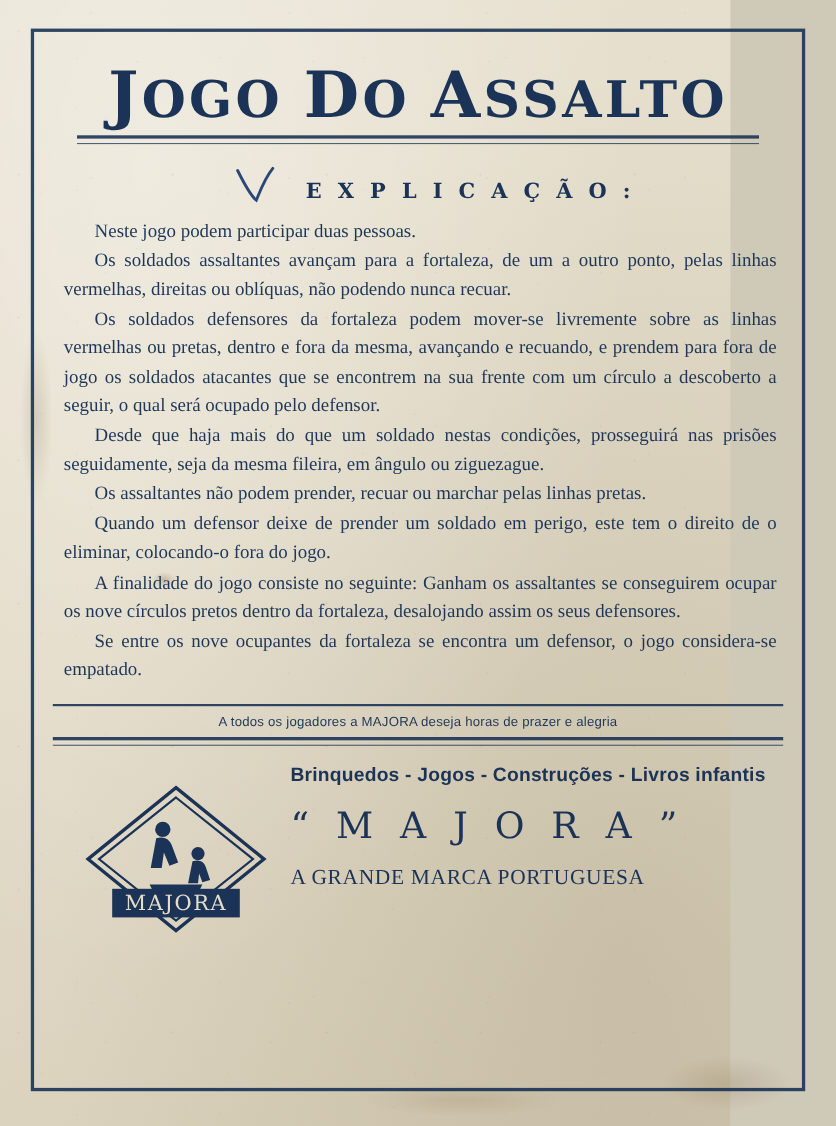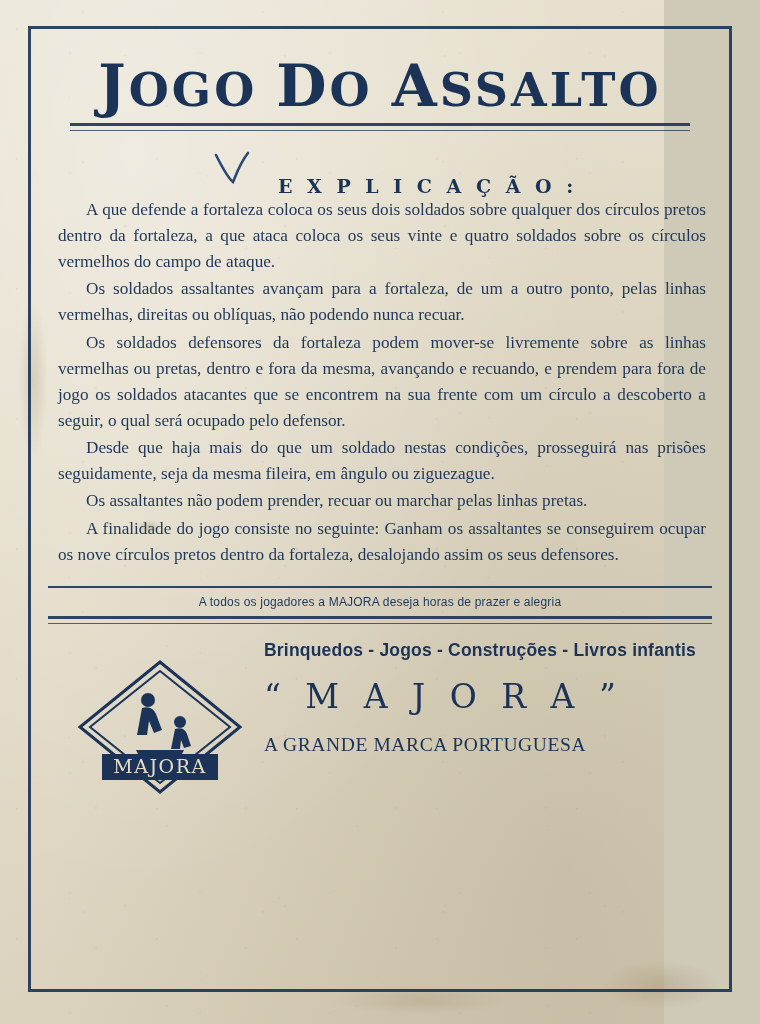--- a/index.html
+++ b/index.html
@@ -97,21 +97,21 @@
 
   
   .explicacao-row {
     position: relative;
     height: 44px;
     margin-top: 20px;
   }
   .explicacao {
     position: absolute;
     left: 232px;
-    top: 24px;
+    top: 12px;
     font-family: "DejaVu Serif", serif;
     font-weight: bold;
     font-size: 19px;
     letter-spacing: 4px;
     color: #1b3356;
   }
   .checkmark {
     position: absolute;
     left: 168px;
     top: 0px;
@@ -215,26 +215,28 @@
     </div>
 
     <div class="explicacao-row">
       <svg class="checkmark" viewBox="0 0 42 36">
         <path d="M2 4 C8 16, 14 27, 19 31 C22 24, 26 12, 34 2" fill="none" stroke="#2a4876" stroke-width="2.6" stroke-linecap="round"></path>
       </svg>
       <div class="explicacao">E X P L I C A Ç Ã O :</div>
     </div>
 
     <div class="body-text">
-      <p>A que defende a fortaleza coloca os seus dois soldados sobre qualquer dos círculos pretos dentro da fortaleza, a que ataca coloca os seus vinte e quatro soldados sobre os círculos vermelhos do campo de ataque.</p>
+      <p>Neste jogo podem participar duas pessoas.</p>
       <p>Os soldados assaltantes avançam para a fortaleza, de um a outro ponto, pelas linhas vermelhas, direitas ou oblíquas, não podendo nunca recuar.</p>
       <p>Os soldados defensores da fortaleza podem mover-se livremente sobre as linhas vermelhas ou pretas, dentro e fora da mesma, avançando e recuando, e prendem para fora de jogo os soldados atacantes que se encontrem na sua frente com um círculo a descoberto a seguir, o qual será ocupado pelo defensor.</p>
       <p>Desde que haja mais do que um soldado nestas condições, prosseguirá nas prisões seguidamente, seja da mesma fileira, em ângulo ou ziguezague.</p>
       <p>Os assaltantes não podem prender, recuar ou marchar pelas linhas pretas.</p>
+      <p>Quando um defensor deixe de prender um soldado em perigo, este tem o direito de o eliminar, colocando-o fora do jogo.</p>
       <p>A finalidade do jogo consiste no seguinte:  Ganham os assaltantes se conseguirem ocupar os nove círculos pretos dentro da fortaleza, desalojando assim os seus defensores.</p>
+      <p>Se entre os nove ocupantes da fortaleza se encontra um defensor, o jogo considera-se empatado.</p>
     </div>
 
     <div class="footer-rules">
       <div class="rule-thick"></div>
     </div>
     <div class="footer-line">A todos os jogadores a MAJORA deseja horas de prazer e alegria</div>
     <div class="footer-rules2">
       <div class="rule-thick"></div>
       <div class="rule-thin"></div>
     </div>

